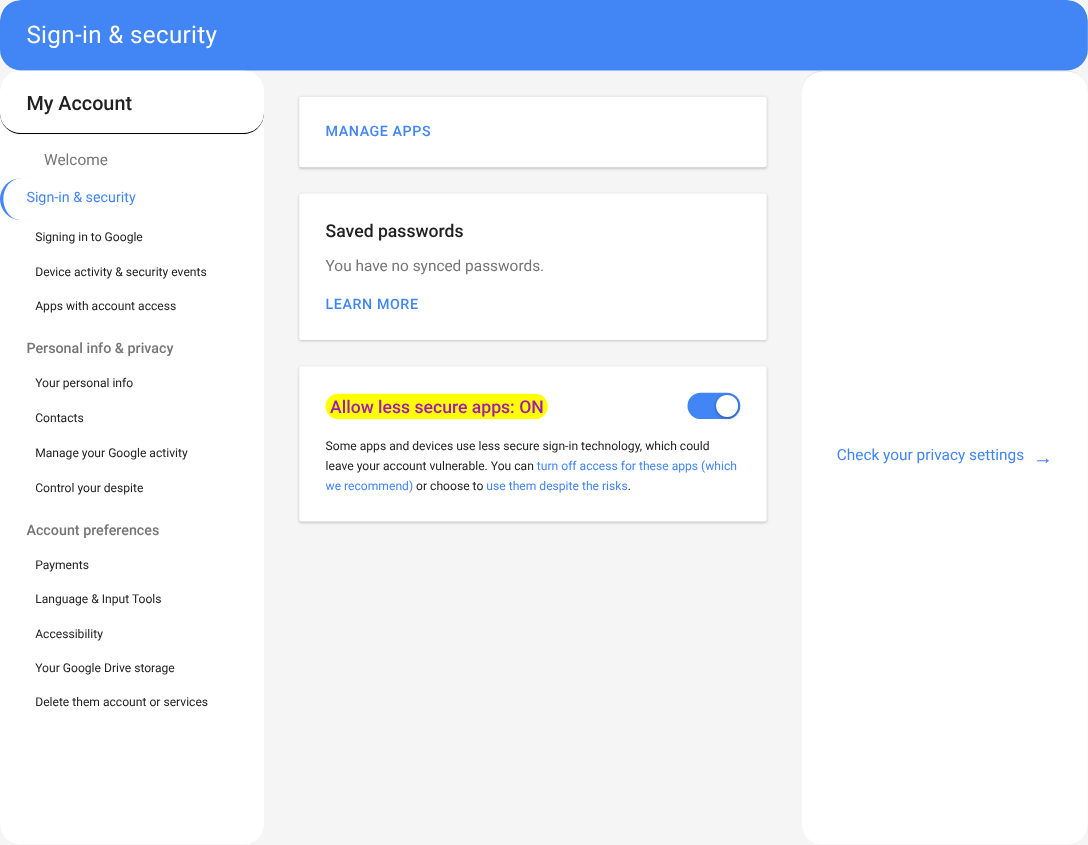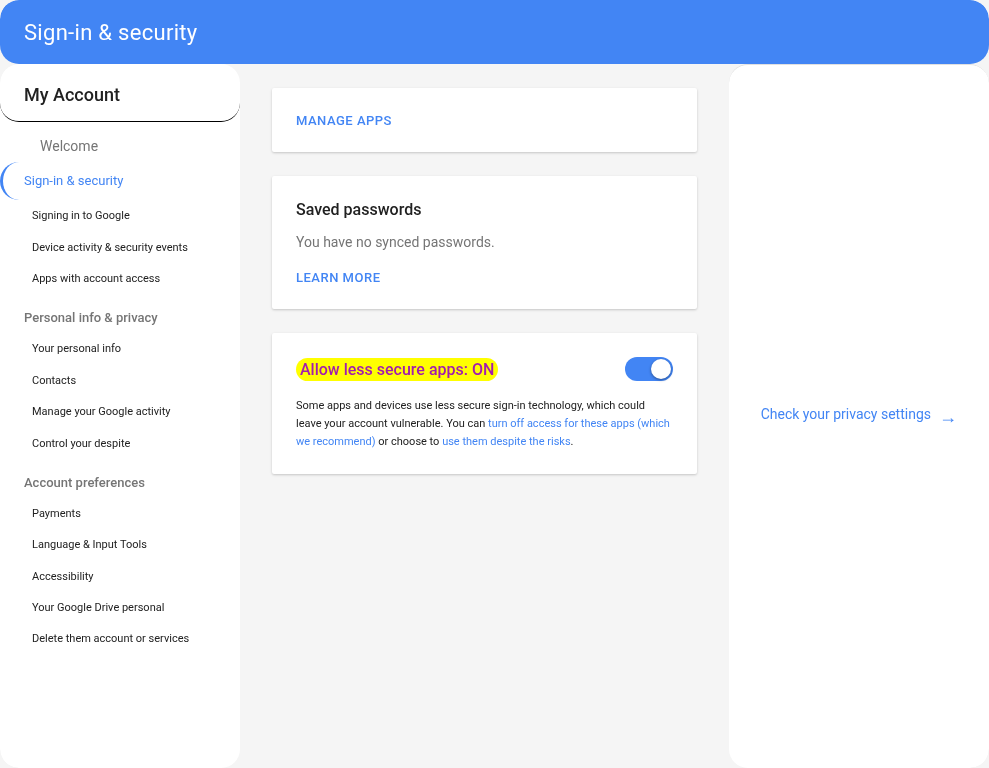--- a/index.html
+++ b/index.html
@@ -250,21 +250,21 @@
     <div class="sidebar-sub-item">
       <span>Payments</span>
     </div>
     <div class="sidebar-sub-item">
       <span>Language &amp; Input Tools</span>
     </div>
     <div class="sidebar-sub-item">
       <span>Accessibility</span>
     </div>
     <div class="sidebar-sub-item">
-      <span>Your Google Drive personal</span>
+      <span>Your Google Drive storage</span>
     </div>
     <div class="sidebar-sub-item">
       <span>Delete them account or services</span>
     </div>
   </div>
 
   <div style="flex:1; display:flex; flex-direction:row; overflow:hidden;">
     <div class="main">
 
       <div class="card">

